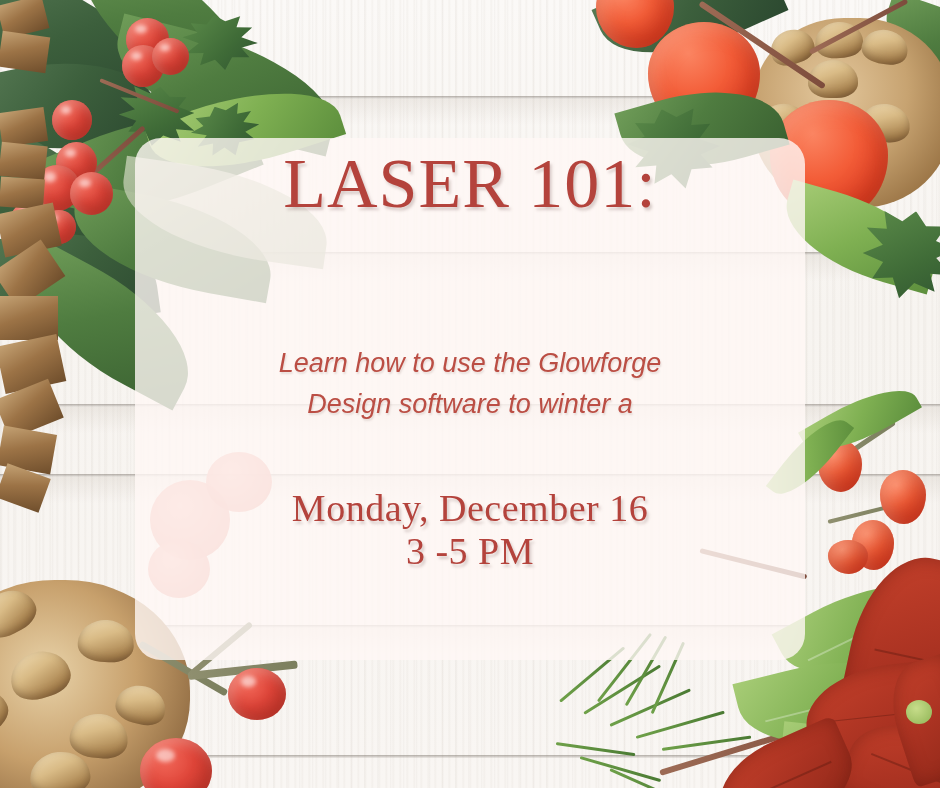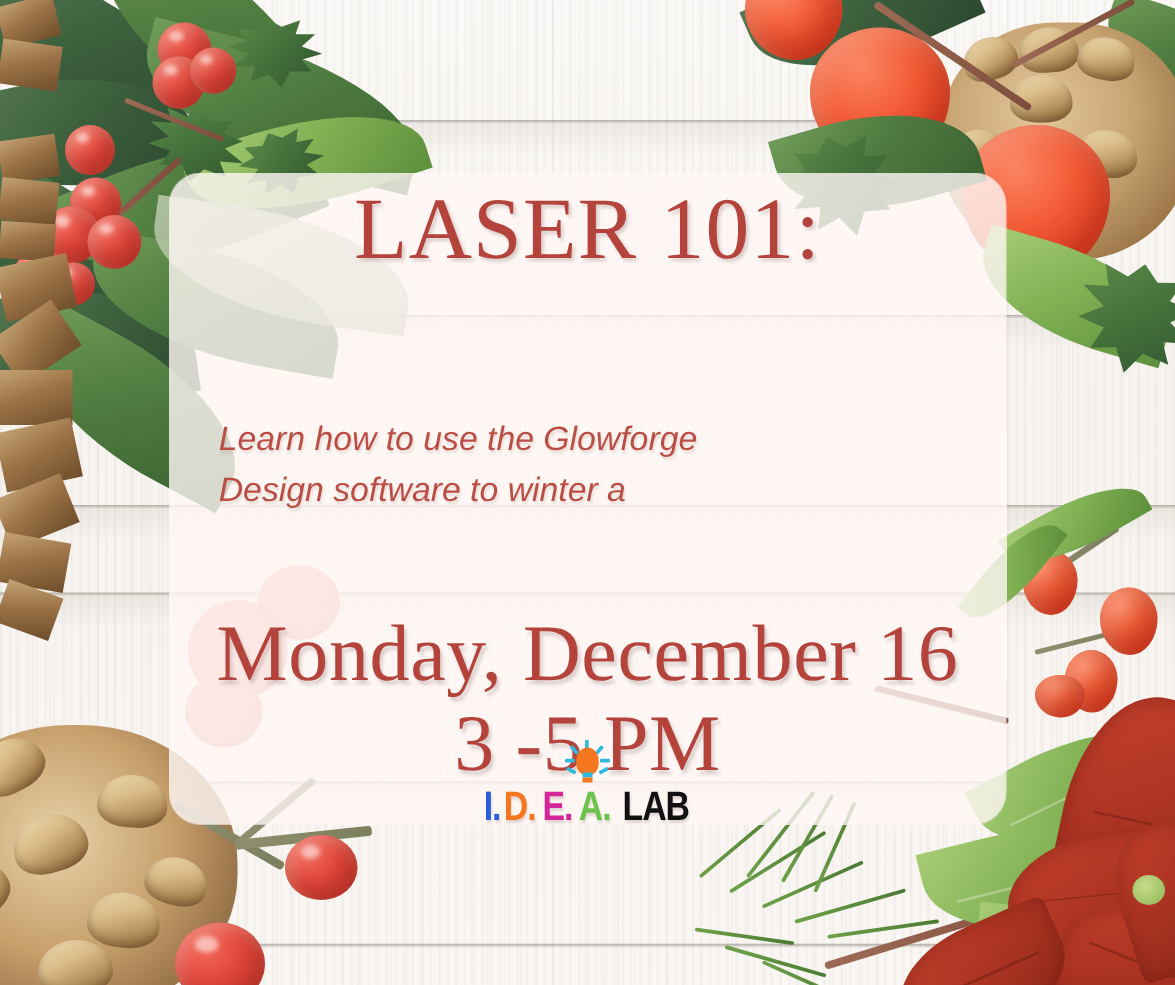--- a/index.html
+++ b/index.html
@@ -170,40 +170,40 @@
     font-size: 70px;
     line-height: 0.98;
     letter-spacing: 1px;
     text-shadow: 2px 3px 3px rgba(120,90,85,0.28);
   }
   .title-line2 { font-size: 72px; letter-spacing: 0px; }
 
   .desc {
     position: absolute;
     left: 175px;
-    top: 331px;
+    top: 343px;
     width: 590px;
-    text-align: left;
+    text-align: center;
     font-family: "Liberation Sans", sans-serif;
     font-style: italic;
     color: #bb4e44;
     font-size: 27px;
     line-height: 1.52;
     text-shadow: 1px 2px 2px rgba(130,100,95,0.18);
   }
 
   .date {
     position: absolute;
     left: 155px;
     top: 487px;
     width: 630px;
     text-align: center;
     font-family: "Liberation Serif", "DejaVu Serif", serif;
     color: #b4433c;
-    font-size: 64px;
+    font-size: 38px;
     line-height: 1.12;
     letter-spacing: 0.5px;
     text-shadow: 2px 3px 3px rgba(120,90,85,0.28);
   }
 
   
   .logo {
     position: absolute;
     left: 385px;
     top: 592px;
@@ -444,31 +444,14 @@
   <div class="desc">
     <div>Learn how to use the Glowforge</div>
     <div>Design software to winter a</div>
   </div>
 
   <div class="date">
     <div>Monday, December 16</div>
     <div>3 -5 PM</div>
   </div>
 
-  <div class="logo">
-    <div class="bulb">
-      <div class="ray" style="left:11px; top:-4px;  width:3px; height:8px;"></div>
-      <div class="ray" style="left:1px;  top:0px;   width:3px; height:8px; transform:rotate(-40deg)"></div>
-      <div class="ray" style="left:21px; top:0px;   width:3px; height:8px; transform:rotate(40deg)"></div>
-      <div class="ray" style="left:-5px; top:11px;  width:8px; height:3px;"></div>
-      <div class="ray" style="left:23px; top:11px;  width:8px; height:3px;"></div>
-      <div class="ray" style="left:-4px; top:19px;  width:8px; height:3px; transform:rotate(28deg)"></div>
-      <div class="ray" style="left:22px; top:19px;  width:8px; height:3px; transform:rotate(-28deg)"></div>
-      <div class="bulb-glass"></div>
-      <div class="bulb-neck"></div>
-      <div class="bulb-base"></div>
-    </div>
-    <div class="logo-text">
-      <span class="lg-i">I.</span><span class="lg-d">D.</span><span class="lg-e">E.</span><span class="lg-a">A.</span><span class="lg-lab">LAB</span>
-    </div>
-  </div>
 
 </div>
 
 </body></html>

